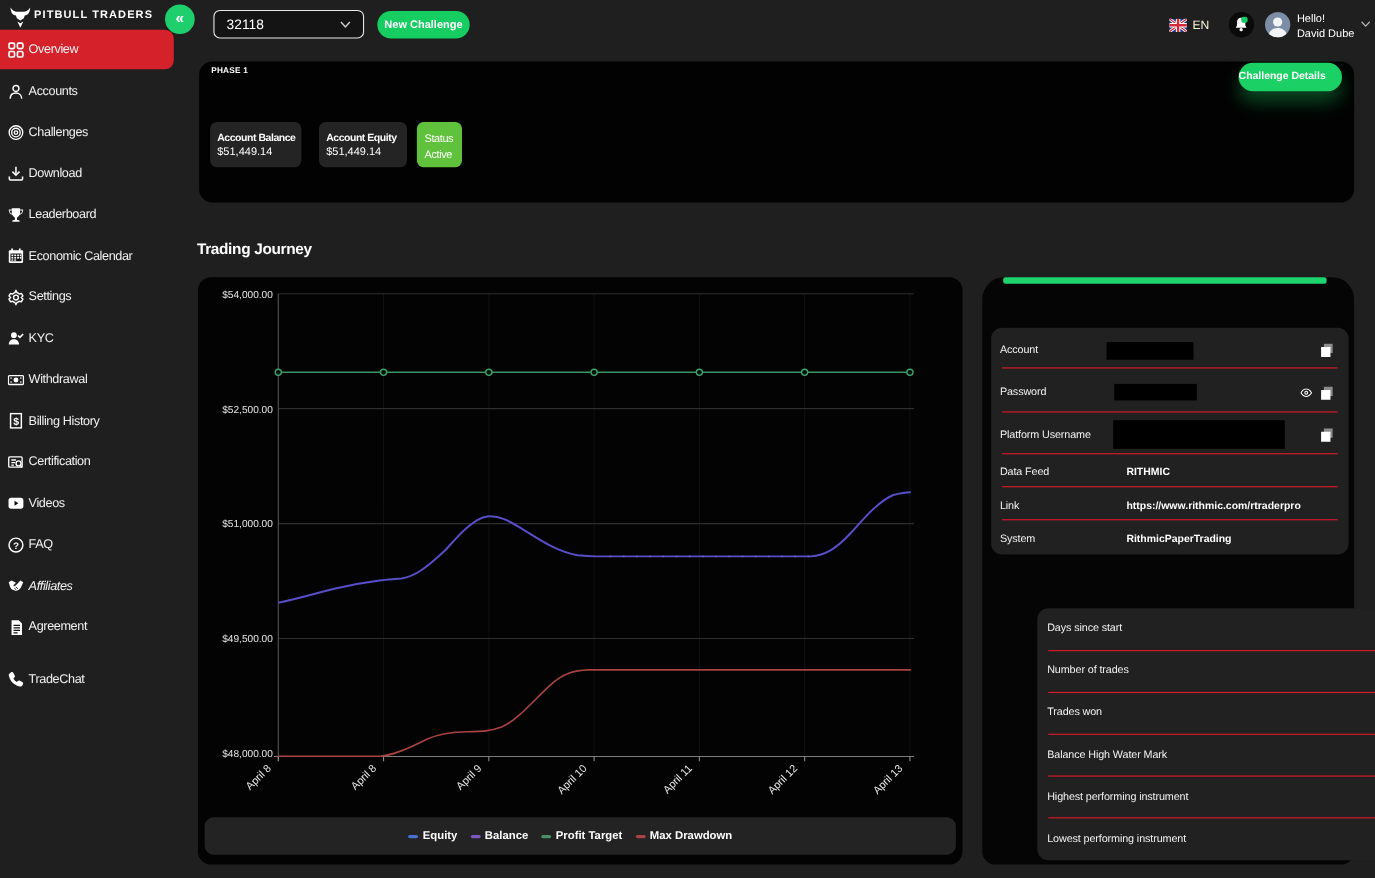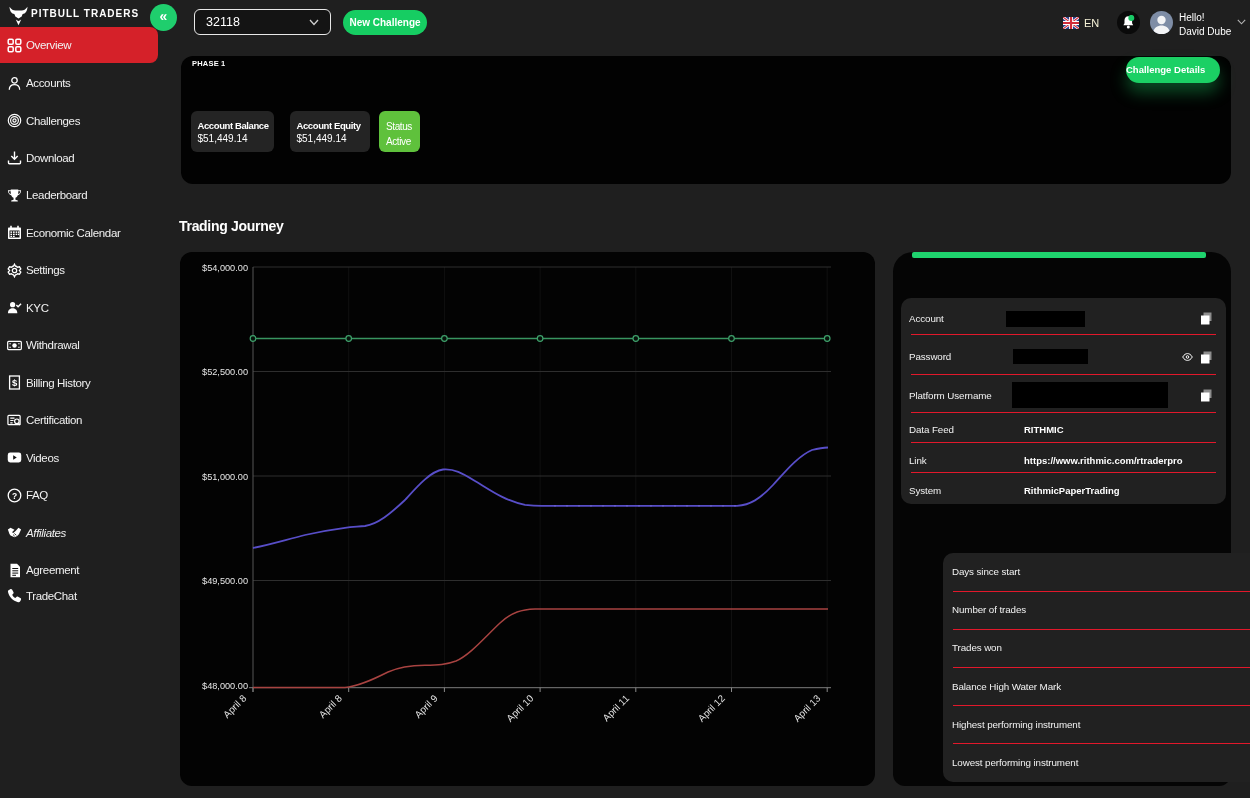--- a/index.html
+++ b/index.html
@@ -235,21 +235,21 @@
     </div>
     <div class="menuitem" style="top:551.5px;">
       <span class="mi">
           <svg width="14" height="15" viewBox="0 0 14 15">
             <path d="M2.5,0.8 L9,0.8 L12,3.8 L12,14.2 L2.5,14.2 Z" fill="#fff"></path>
             <path d="M4.3,5.5 L10.2,5.5 M4.3,7.8 L10.2,7.8 M4.3,10.1 L10.2,10.1 M4.3,12.3 L8,12.3" stroke="#111" stroke-width="1"></path>
           </svg>
         </span>
       <span class="mt">Agreement</span>
     </div>
-    <div class="menuitem" style="top:577px;padding-left:23px;">
+    <div class="menuitem" style="top:599px;padding-left:23px;">
       <span class="mi">
           <svg width="15" height="15" viewBox="0 0 15 15">
             <path d="M3.2,1.2 C4,0.8 4.8,1 5.2,1.8 L6.4,4 C6.8,4.7 6.6,5.5 6,6 L5.2,6.7 C5.8,8.2 6.9,9.4 8.4,10 L9.1,9.2 C9.6,8.6 10.4,8.4 11.1,8.8 L13.3,10 C14.1,10.4 14.3,11.2 13.9,12 L13.2,13.2 C12.8,14 12,14.4 11.1,14.2 C5.9,13 2.1,9.2 1,4.1 C0.8,3.2 1.2,2.4 2,2 Z" fill="#fff"></path>
           </svg>
         </span>
       <span class="mt">TradeChat</span>
     </div>
   </div>
 
   <div id="phasecard" class="abs" style="left:181px; top:56px; width:1050px; height:128px; background:#020202; border-radius:12px;">
@@ -331,20 +331,30 @@
         <text x="67" y="447" transform="rotate(-45 67 447)">April 8</text>
         <text x="162.7" y="447" transform="rotate(-45 162.7 447)">April 8</text>
         <text x="258.4" y="447" transform="rotate(-45 258.4 447)">April 9</text>
         <text x="354.1" y="447" transform="rotate(-45 354.1 447)">April 10</text>
         <text x="449.8" y="447" transform="rotate(-45 449.8 447)">April 11</text>
         <text x="545.5" y="447" transform="rotate(-45 545.5 447)">April 12</text>
         <text x="641.2" y="447" transform="rotate(-45 641.2 447)">April 13</text>
       </g>
     </svg>
 
+    <div class="abs" style="left:6px; top:491px; width:683px; height:34px; background:#232323; border-radius:8px; display:flex; align-items:center; justify-content:center; padding-right:18px;">
+      <span style="display:inline-block; width:9px; height:3px; background:#4a6fd0; border-radius:1.5px; margin-right:4px;"></span>
+        <span style="color:#fff; font-size:10.3px; font-weight:bold;">Equity</span>
+      <span style="display:inline-block; width:9px; height:3px; background:#7e57c2; border-radius:1.5px; margin:0 4px 0 12px;"></span>
+        <span style="color:#fff; font-size:10.3px; font-weight:bold;">Balance</span>
+      <span style="display:inline-block; width:9px; height:3px; background:#4c8f67; border-radius:1.5px; margin:0 4px 0 12px;"></span>
+        <span style="color:#fff; font-size:10.3px; font-weight:bold;">Profit Target</span>
+      <span style="display:inline-block; width:9px; height:3px; background:#a84341; border-radius:1.5px; margin:0 4px 0 12px;"></span>
+        <span style="color:#fff; font-size:10.3px; font-weight:bold;">Max Drawdown</span>
+    </div>
   </div>
 
   <div id="rightcol" class="abs" style="left:893px; top:252px; width:338px; height:534px; background:#050505; border-radius:20px 20px 12px 12px;">
     <div class="abs" style="left:19px; top:0; width:294px; height:6px; background:#1fd36e; border-radius:2px;"></div>
 
     <div class="abs" style="left:8px; top:46px; width:325px; height:206px; background:#212121; border-radius:10px;">
       <div class="abs row-label" style="left:8px; top:14.5px;">Account</div>
       <div class="abs" style="left:105px; top:12.5px; width:79px; height:16px; background:#000;"></div>
       <svg class="abs" style="left:299px; top:14px;" width="12" height="13" viewBox="0 0 12 13">
           <path d="M3.5,0.5 L11.5,0.5 L11.5,9 L3.5,9 Z" fill="#8d8d8d"></path>

